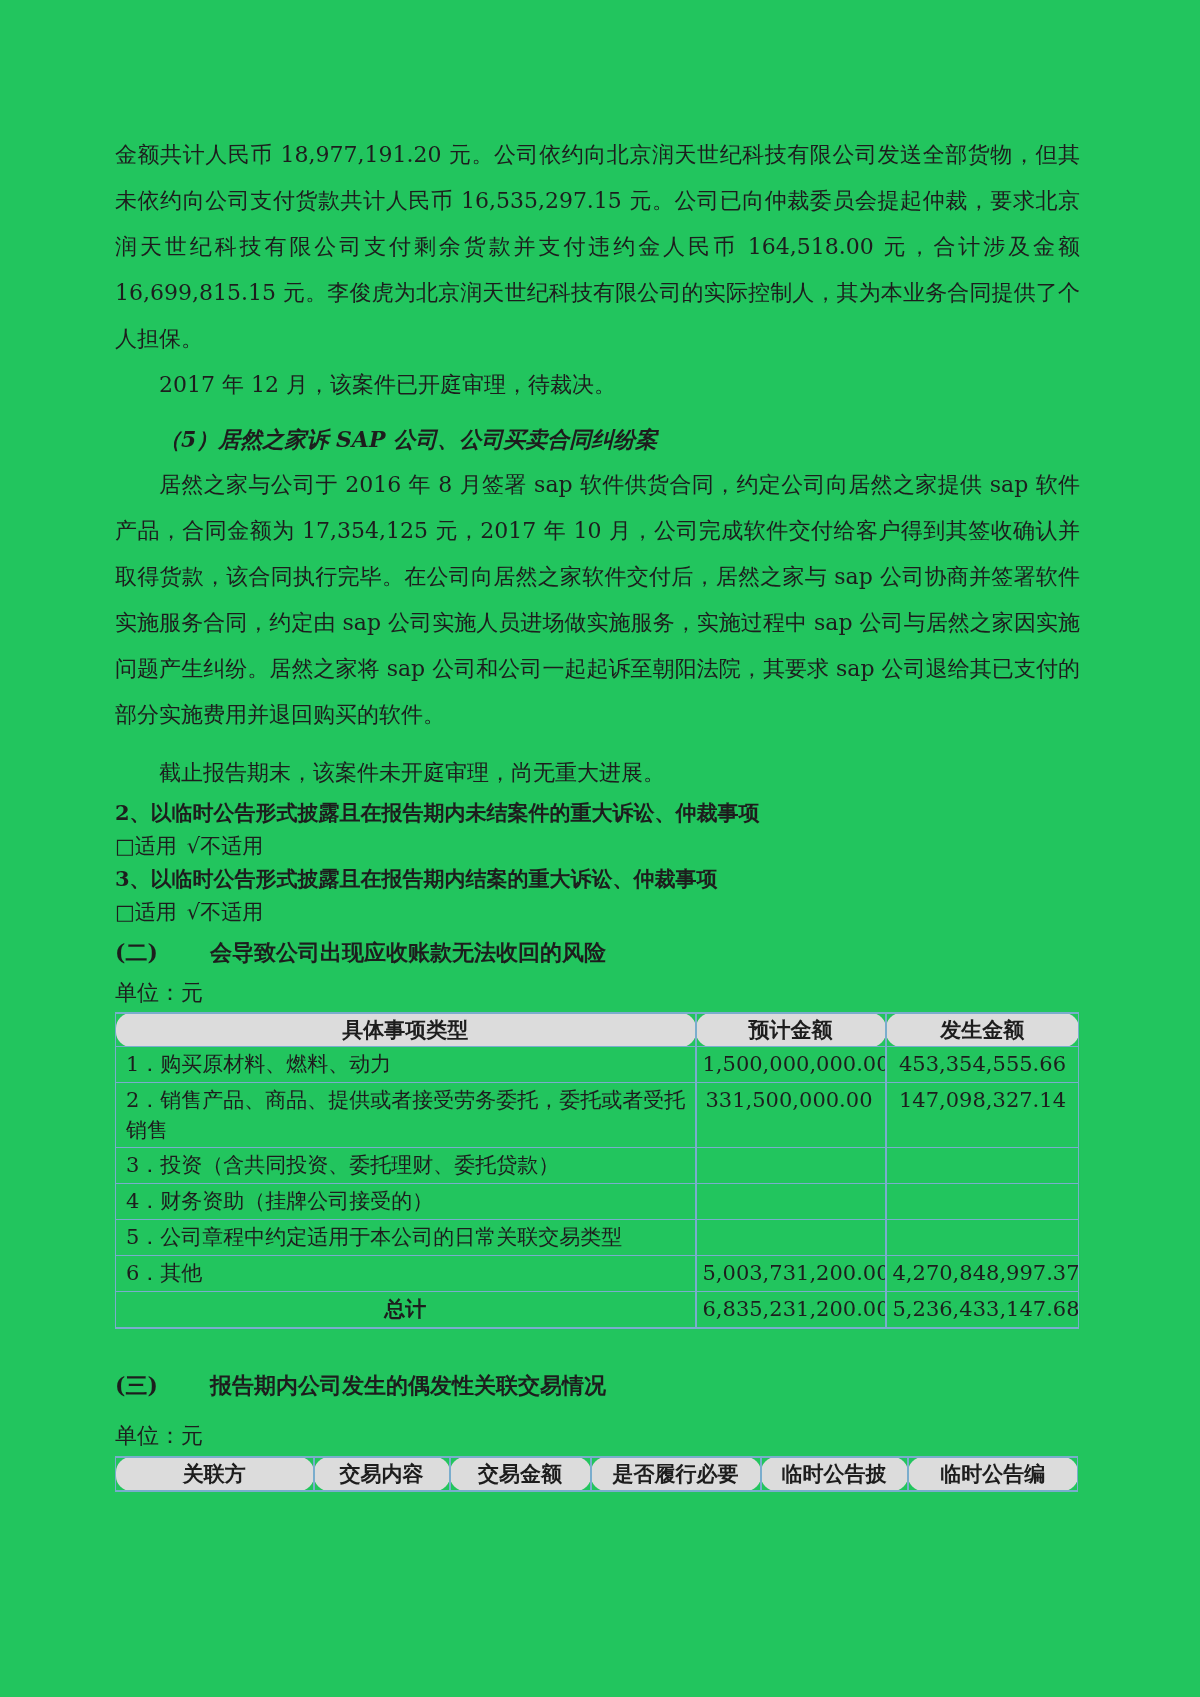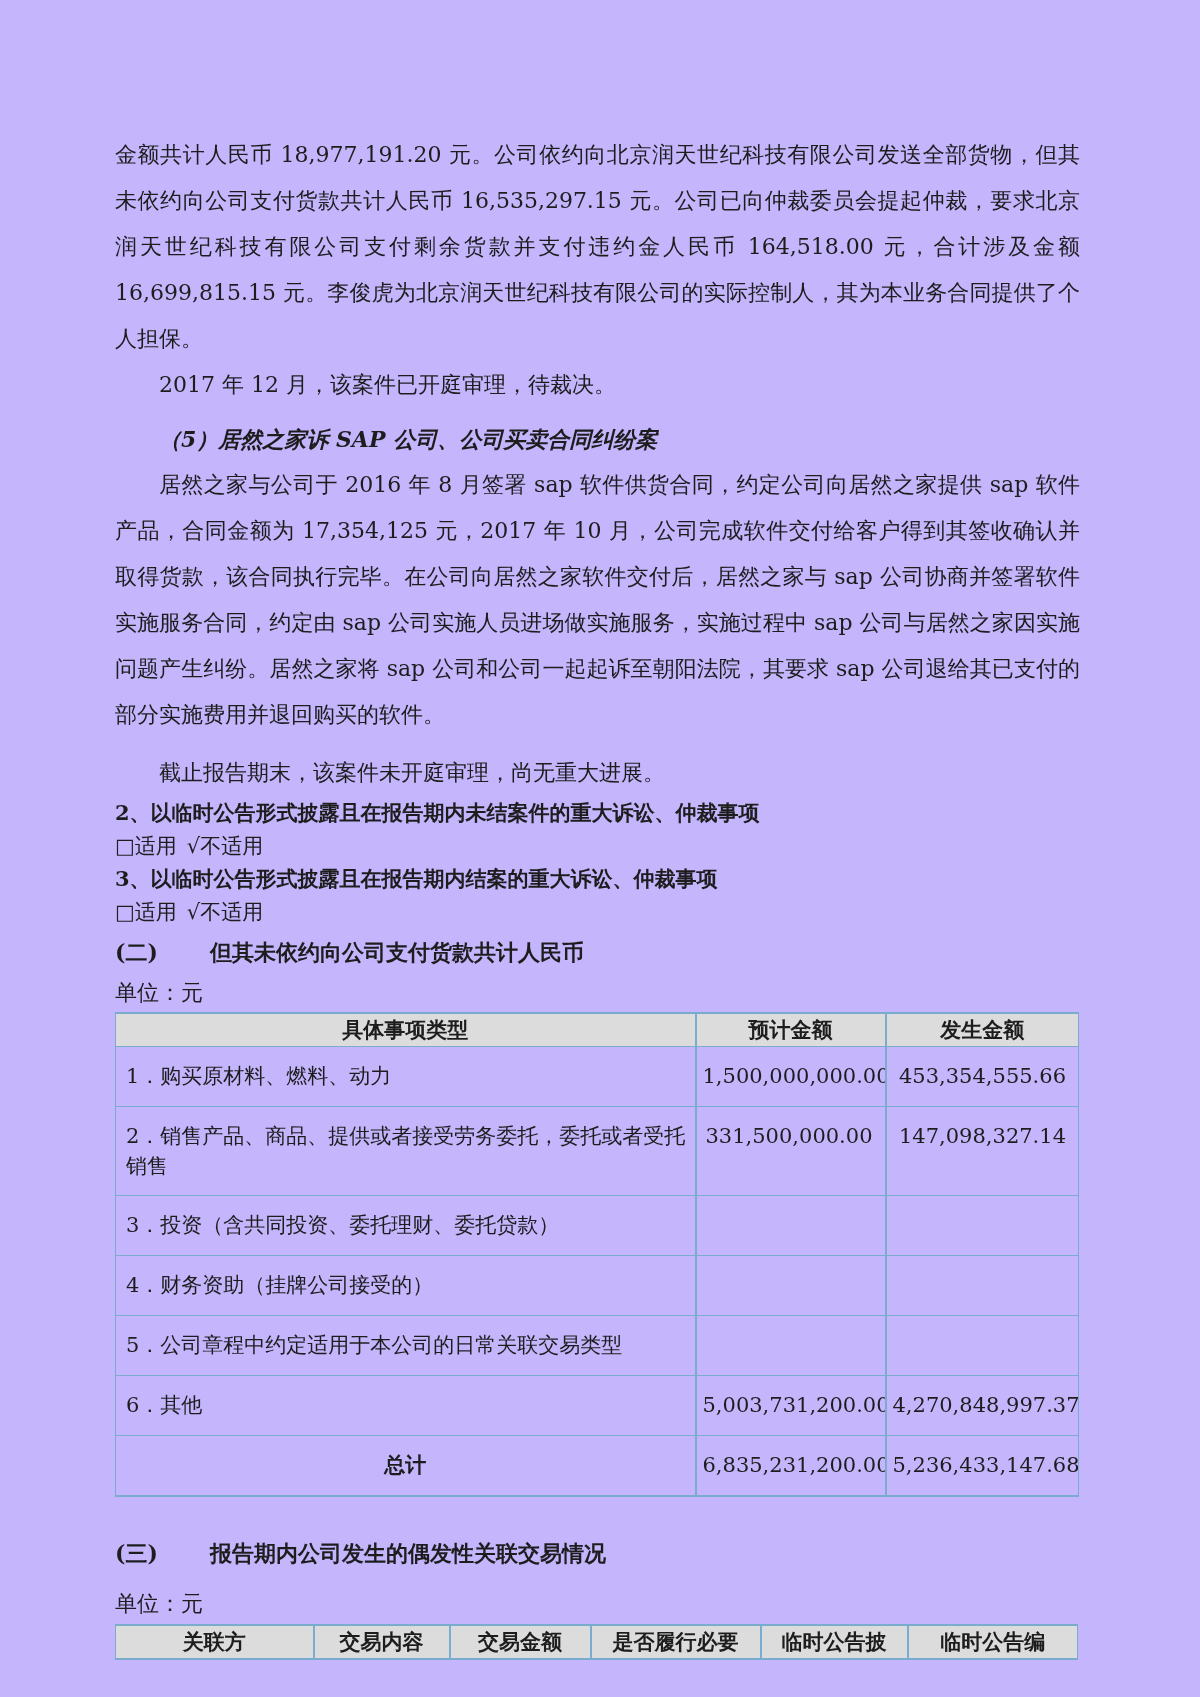--- a/index.html
+++ b/index.html
@@ -1,19 +1,19 @@
 <!DOCTYPE html>
 <html><head>
 <meta charset="utf-8">
 <style>
   html,body { margin:0; padding:0; background:#ffffff; }
   .page {
     position:relative;
     width:1200px; height:1697px;
-    background:#c4b5fd;
+    background:#22c55e;
     font-family:"DejaVu Serif","Liberation Serif",serif;
     color:#1d1d1d;
     overflow:hidden;
   }
   .content { position:absolute; left:115px; top:0; width:965px; }
 
   p { margin:0; }
   .para {
     font-size:22px;
     line-height:46px;
@@ -60,31 +60,32 @@
     table-layout:fixed;
     margin-top:4px;
     width:963px;
     font-size:21px;
   }
   .t2 { margin-top:5px; width:962px; }
   th, td {
     border:1px solid #7aadcd;
     overflow:hidden;
     line-height:30px;
-    padding:14px 6px;
+    padding:2px 6px;
     vertical-align:top;
   }
   th + th, td + td { border-left-width:2px; }
   table { border-top:2px solid #7aadcd; border-bottom:2px solid #7aadcd; }
   th {
     background:#dcdcdc;
     font-weight:bold;
     text-align:center;
     height:30px;
     padding:1px 4px;
+    border-radius:15px;
   }
   td.label { text-align:left; padding-left:10px; }
   td.num   { text-align:right; padding-right:12px; }
   tr.row-single td { height:31px; }
   tr.row-tall td   { height:58px; }
   td.total-label { text-align:center; font-weight:bold; }
 </style>
 </head>
 <body>
 
@@ -103,21 +104,21 @@
       <span>□</span><span>适用</span><span class="gap">√</span><span>不适用</span>
     </p>
 
     <p class="subhead">3、以临时公告形式披露且在报告期内结案的重大诉讼、仲裁事项</p>
     <p class="applicability">
       <span>□</span><span>适用</span><span class="gap">√</span><span>不适用</span>
     </p>
 
     <div class="section-head">
       <span class="num">(二)</span>
-      <span>但其未依约向公司支付货款共计人民币</span>
+      <span>会导致公司出现应收账款无法收回的风险</span>
     </div>
     <p class="unit-line">单位：元</p>
 
     <table class="t1">
       <colgroup>
           <col style="width:580px">
           <col style="width:190px">
           <col style="width:193px">
         </colgroup>
       <tbody>

